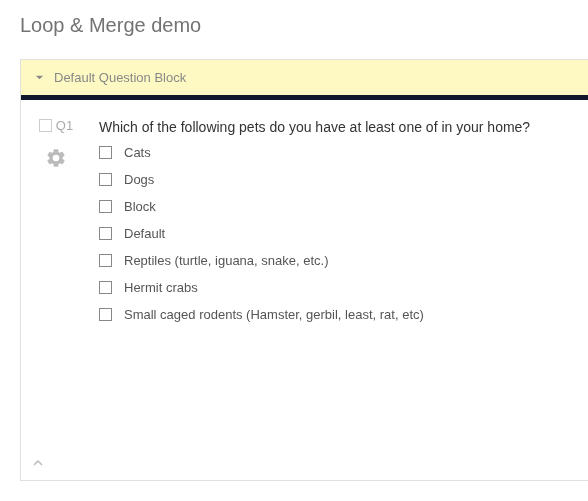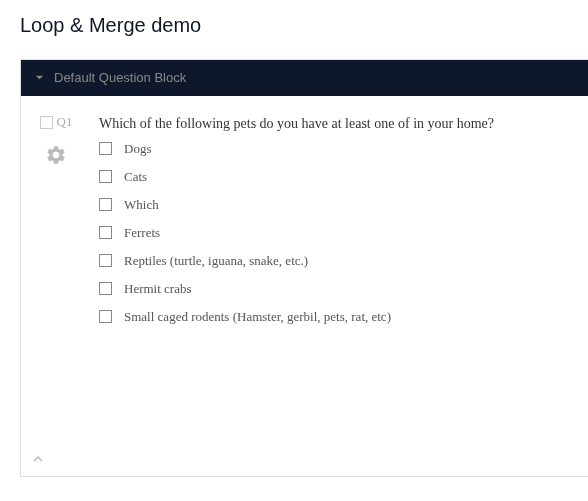--- a/index.html
+++ b/index.html
@@ -11,50 +11,49 @@
       font-family: -apple-system, BlinkMacSystemFont, "Segoe UI", Helvetica, Arial, sans-serif;
       background: #ffffff;
       width: 588px;
       height: 501px;
       overflow: hidden;
       color: #333;
     }
     .page-title {
       font-size: 20px;
       font-weight: 400;
-      color: #0f172a;
+      color: #737373;
       padding: 14px 20px 22px 20px;
     }
     .block-container {
       margin-left: 20px;
       border: 1px solid #e0e0e0;
       border-right: none;
       background: #fff;
     }
     .block-header {
       display: flex;
       padding: 10px 14px;
-      border-bottom: 1px solid #0f172a;
-      background: #0f172a;
+      border-bottom: 5px solid #0f172a;
+      background: #fef9c3;
       color: #888;
       font-size: 13px;
       cursor: pointer;
     }
     .block-header .caret {
       margin-right: 10px;
       display: inline-flex;
       align-items: center;
     }
     .question-row {
       display: flex;
       padding: 18px 14px 10px 10px;
       background: #fff;
       min-height: 380px;
       position: relative;
-      font-family: Liberation Serif, serif;
     }
     .question-left {
       display: flex;
       flex-direction: column;
       align-items: center;
       width: 50px;
       flex-shrink: 0;
     }
     .qid-group {
       display: flex;
@@ -141,45 +140,45 @@
           <path d="M19.14,12.94a7,7,0,0,0,.06-.94,7,7,0,0,0-.06-.94l2.03-1.58a.5.5,0,0,0,.12-.64l-1.92-3.32a.5.5,0,0,0-.6-.22l-2.39.96a7.14,7.14,0,0,0-1.63-.94l-.36-2.54A.5.5,0,0,0,13.9,2.4H10.1a.5.5,0,0,0-.49.42L9.25,5.36a7.14,7.14,0,0,0-1.63.94l-2.39-.96a.5.5,0,0,0-.6.22L2.71,8.88a.5.5,0,0,0,.12.64L4.86,11.1a7,7,0,0,0-.06.94,7,7,0,0,0,.06.94L2.83,14.56a.5.5,0,0,0-.12.64l1.92,3.32a.5.5,0,0,0,.6.22l2.39-.96a7.14,7.14,0,0,0,1.63.94l.36,2.54a.5.5,0,0,0,.49.42h3.8a.5.5,0,0,0,.49-.42l.36-2.54a7.14,7.14,0,0,0,1.63-.94l2.39.96a.5.5,0,0,0,.6-.22l1.92-3.32a.5.5,0,0,0-.12-.64ZM12,15.6A3.6,3.6,0,1,1,15.6,12,3.6,3.6,0,0,1,12,15.6Z"></path>
         </svg>
       </span>
     </div>
 
     <div class="question-body">
       <div class="question-text">Which of the following pets do you have at least one of in your home?</div>
 
       <div class="choice">
         <span class="choice-box"></span>
+        <span class="choice-label">Cats</span>
+      </div>
+      <div class="choice">
+        <span class="choice-box"></span>
         <span class="choice-label">Dogs</span>
       </div>
       <div class="choice">
         <span class="choice-box"></span>
-        <span class="choice-label">Cats</span>
+        <span class="choice-label">Block</span>
       </div>
       <div class="choice">
         <span class="choice-box"></span>
-        <span class="choice-label">Which</span>
-      </div>
-      <div class="choice">
-        <span class="choice-box"></span>
-        <span class="choice-label">Ferrets</span>
+        <span class="choice-label">Default</span>
       </div>
       <div class="choice">
         <span class="choice-box"></span>
         <span class="choice-label">Reptiles (turtle, iguana, snake, etc.)</span>
       </div>
       <div class="choice">
         <span class="choice-box"></span>
         <span class="choice-label">Hermit crabs</span>
       </div>
       <div class="choice">
         <span class="choice-box"></span>
-        <span class="choice-label">Small caged rodents (Hamster, gerbil, pets, rat, etc)</span>
+        <span class="choice-label">Small caged rodents (Hamster, gerbil, least, rat, etc)</span>
       </div>
     </div>
 
     <span class="collapse-caret">
       <svg width="10" height="10" viewBox="0 0 10 10">
           <path d="M1 7 L5 3 L9 7" stroke="#bbb" stroke-width="1.5" fill="none"></path>
         </svg>
     </span>
   </div>
 </div>

